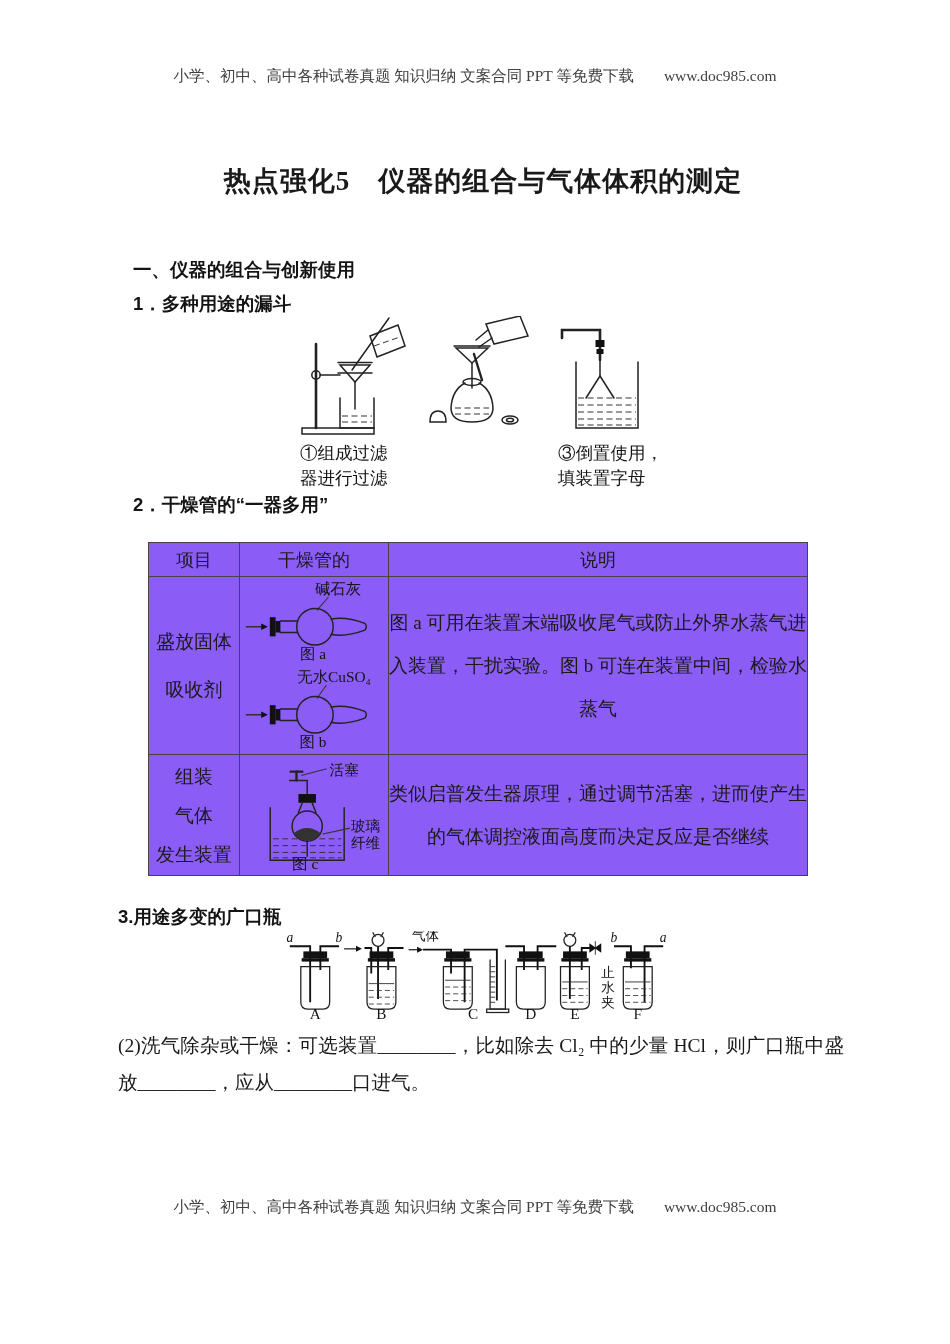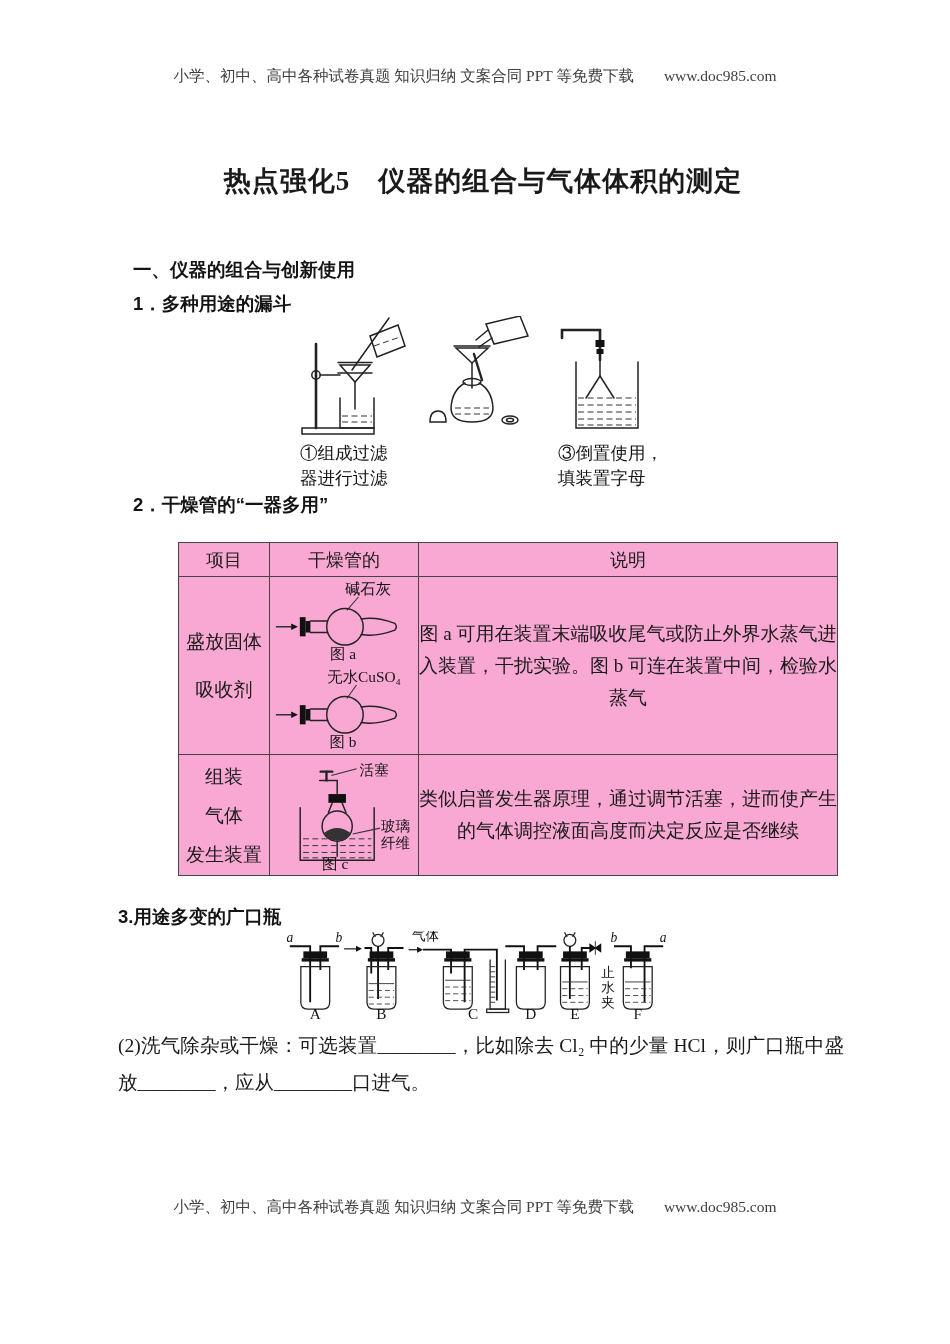--- a/index.html
+++ b/index.html
@@ -13,28 +13,28 @@
   .band .url{margin-left:30px;}
   
   .doc-title{width:950px;text-align:center;font-size:27px;font-weight:bold;letter-spacing:1px;}
   
   .h-sans{font-family:"Liberation Sans", sans-serif;font-weight:600;font-size:18.5px;color:#141414;}
   
   .fig-col{position:absolute;top:316px;width:136px;}
   .fig-col svg{display:block;}
   .fig-cap{margin-top:3px;font-size:17.5px;line-height:24.5px;color:#141414;}
   
-  table.dry{border-collapse:collapse;table-layout:fixed;width:658px;background:#f9a8d4;margin-left:30px;}
+  table.dry{border-collapse:collapse;table-layout:fixed;width:658px;background:#8b5cf6;}
   table.dry td,table.dry th{border:1.2px solid #444;padding:0;vertical-align:middle;font-weight:normal;}
   th.c1,td.c1{width:90px;}
   th.c2,td.c2{width:148px;}
   th.c3,td.c3{width:418px;}
   tr.hd th{height:33px;font-size:18px;text-align:center;}
   td.item{text-align:center;font-size:19px;}
-  td.note{text-align:center;font-size:19px;line-height:32px;padding:0 12px;}
+  td.note{text-align:center;font-size:19px;line-height:43px;padding:0 12px;}
   td.device{text-align:center;}
   .figblock{margin:2px auto 0;}
   
   .questions{width:726px;font-size:19.5px;line-height:36.5px;text-align:justify;}
   .questions p{margin:0;}
   
   svg .ln{stroke:#222;fill:none;stroke-width:1.5;stroke-linecap:round;}
   svg .tube{stroke:#111;fill:none;stroke-width:2.2;}
   svg .thin{stroke:#333;fill:none;stroke-width:1.1;}
   svg .blk{fill:#111;stroke:none;}

